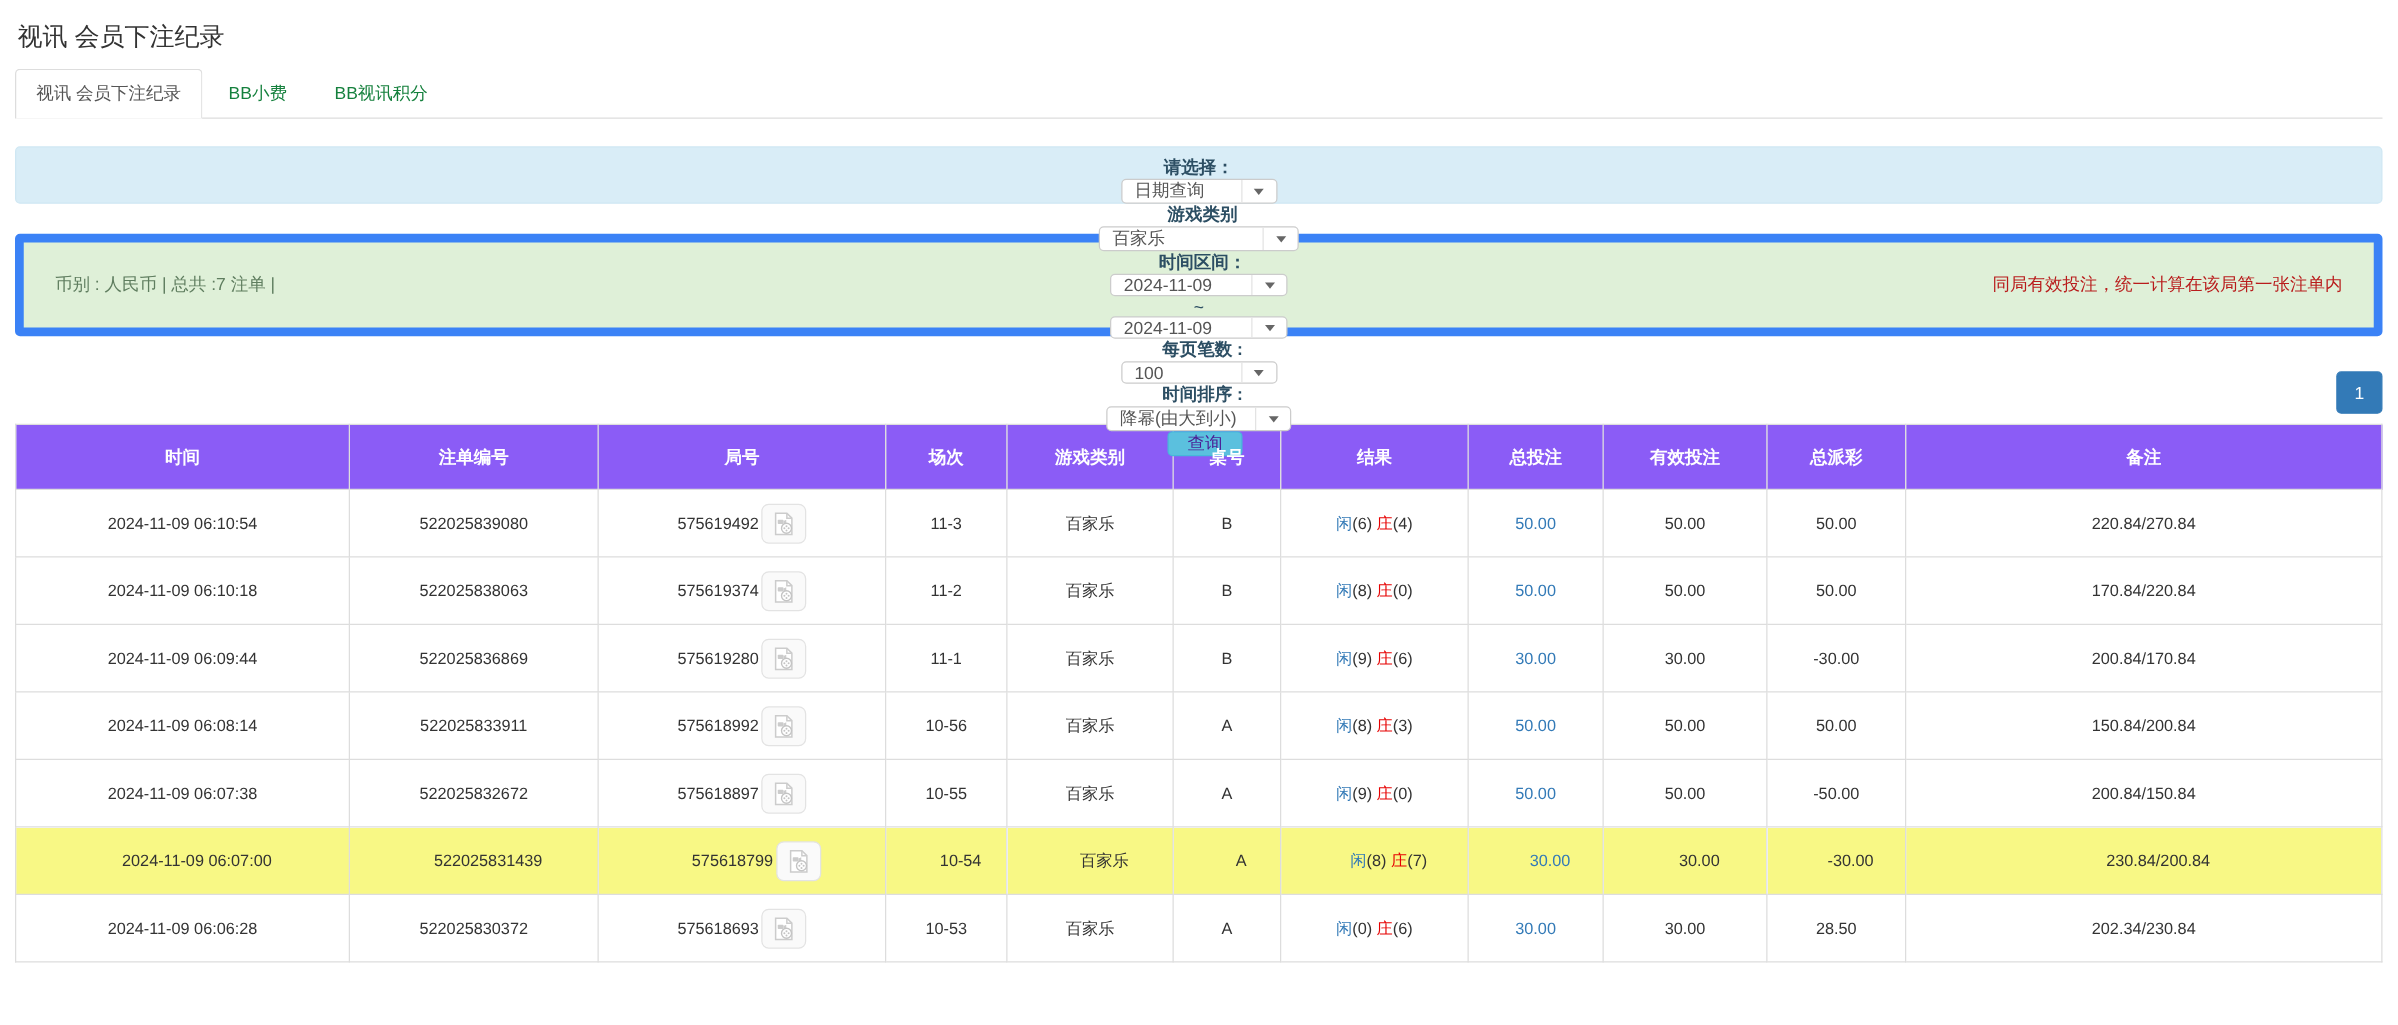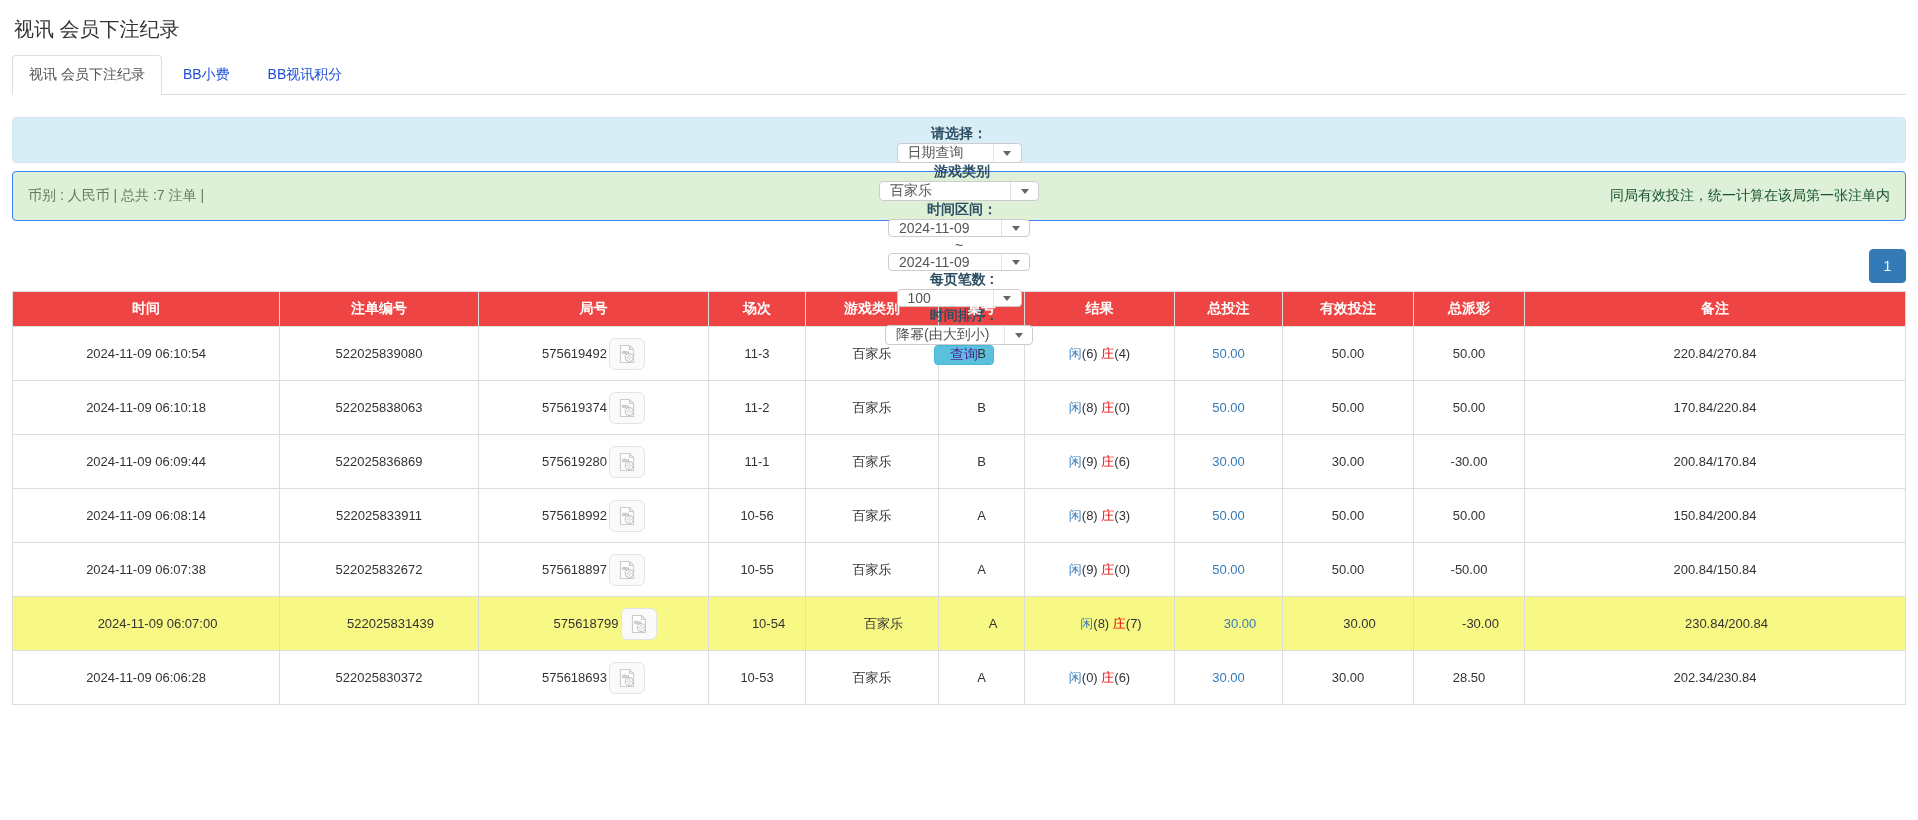--- a/index.html
+++ b/index.html
@@ -9,21 +9,21 @@
     background:#fff; font-family:"Liberation Sans", sans-serif; color:#333;
   }
   .page { padding:0 12px; }
 
   h1.page-title { font-size:20px; font-weight:500; color:#333; margin:16px 0 12px 2px; }
 
   
   .tabs { display:flex; align-items:flex-end; border-bottom:1px solid #ddd; }
   .tab { padding:10px 16px; font-size:14px; margin-bottom:-1px; cursor:pointer; white-space:nowrap; }
   .tab.active { background:#fff; border:1px solid #ddd; border-bottom:1px solid #fff; border-radius:4px 4px 0 0; color:#555; }
-  .tab.link { color:#1d4ed8; border:1px solid transparent; margin-left:4px; }
+  .tab.link { color:#15803d; border:1px solid transparent; margin-left:4px; }
 
   
   .filterbar {
     margin-top:22px; background:#d9edf7; border:1px solid #cfe7f3; border-radius:4px;
     padding:7px 10px; display:flex; align-items:center; font-size:14px; height:46px;flex-direction:column;
   }
   .flabel { font-weight:bold; color:#2c4e63; white-space:nowrap; margin:0 6px 0 12px; }
   .flabel.first { margin-left:6px; }
   .select {
     background:#fff; border:1px solid #ccc; border-radius:4px; height:32px;
@@ -34,38 +34,38 @@
   .caret { width:0; height:0; border-left:4px solid transparent; border-right:4px solid transparent; border-top:5px solid #666; }
   .tilde { margin:0 6px; color:#2c4e63; }
   .search-btn {
     background:#5bc0de; border:1px solid #46b8da; color:#4c1d95; border-radius:4px;
     height:34px; padding:0 15px; font-size:14px; margin-left:10px; cursor:pointer;
     font-family:"Liberation Sans", sans-serif;
   }
 
   
   .summary {
-    margin-top:8px; background:#dff0d8; border:1px solid #3b82f6; border-radius:4px;
-    padding:15px; display:flex; justify-content:space-between; align-items:center; font-size:14px;
+    margin-top:24px; background:#dff0d8; border:7px solid #3b82f6; border-radius:4px;
+    padding:25px; display:flex; justify-content:space-between; align-items:center; font-size:14px;
   }
   .summary .left { color:#5f7d5f; }
-  .summary .right { color:#14532d;text-align:right; }
+  .summary .right { color:#b91c1c;text-align:right; }
 
   
   .pagination { display:flex; justify-content:flex-end; margin:28px 0 8px 0; }
   .page-btn {
     min-width:37px; height:34px; background:#337ab7; border:1px solid #337ab7; color:#fff;
     border-radius:4px; font-size:14px; cursor:pointer; font-family:"Liberation Sans", sans-serif;
   }
 
   
   table.records { width:100%; border-collapse:collapse; table-layout:fixed; font-size:13px; }
   table.records th {
-    background:#ef4444; color:#fff; font-weight:bold; font-size:14px;
-    height:35px; border:1px solid #ddd; text-align:center;
+    background:#8b5cf6; color:#fff; font-weight:bold; font-size:14px;
+    height:52px; border:1px solid #ddd; text-align:center;
   }
   table.records td {
     background:#fff; border:1px solid #ddd; height:54px; text-align:center;
     color:#333; overflow:hidden; white-space:nowrap;
   }
   tr.highlight td { background:#f8f885;padding-left:24px; }
   tr.gray td { background:#999; color:#fff; height:36px; border:2px solid #fff; }
   a.bet { color:#337ab7; text-decoration:none; cursor:pointer; }
   .neg { color:#ff0000; }
   .res-player { color:#337ab7; }

